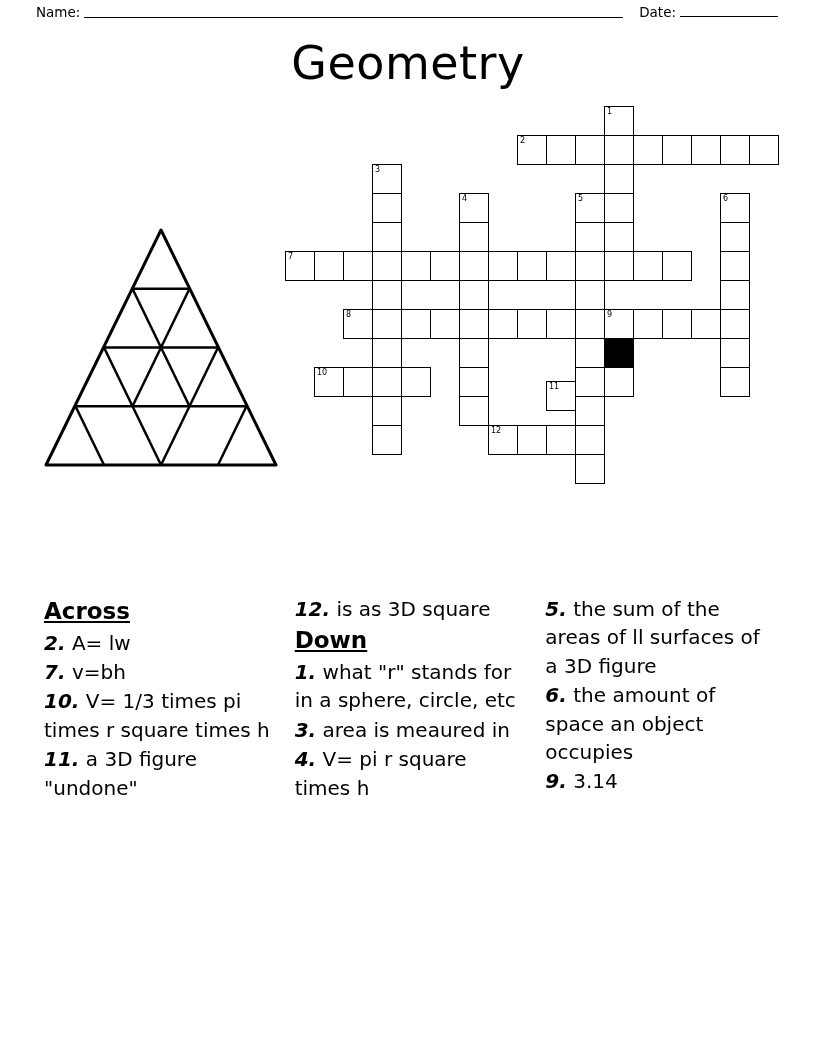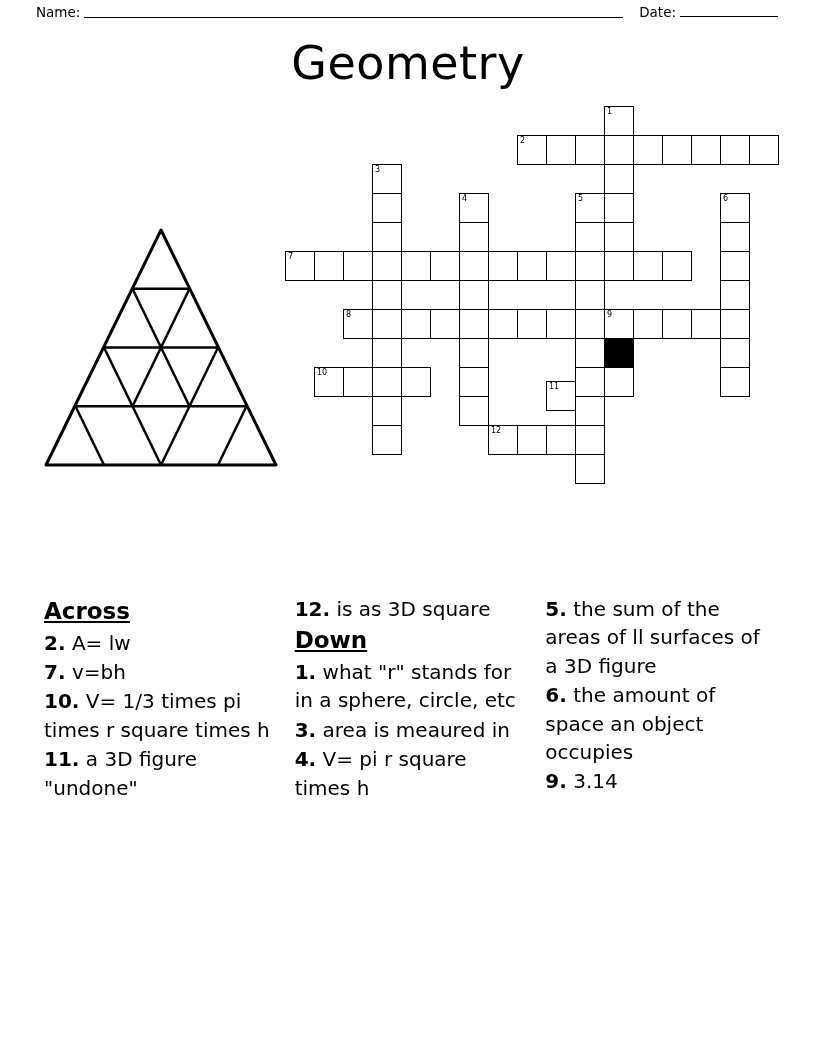--- a/index.html
+++ b/index.html
@@ -107,20 +107,21 @@
     font-weight: bold;
     text-decoration: underline;
     margin-bottom: 1px;
     font-size: 23px;
   }
   .clue {
     margin-bottom: 1px;
   }
   .clue-num {
     font-weight: bold;
+    font-style: italic;
   }
 </style>
 </head>
 <body>
 
 <div class="header-line">
   <span class="header-label">Name:</span>
   <span class="header-rule"></span>
   <span class="date-group">
     <span class="header-label">Date:</span>

